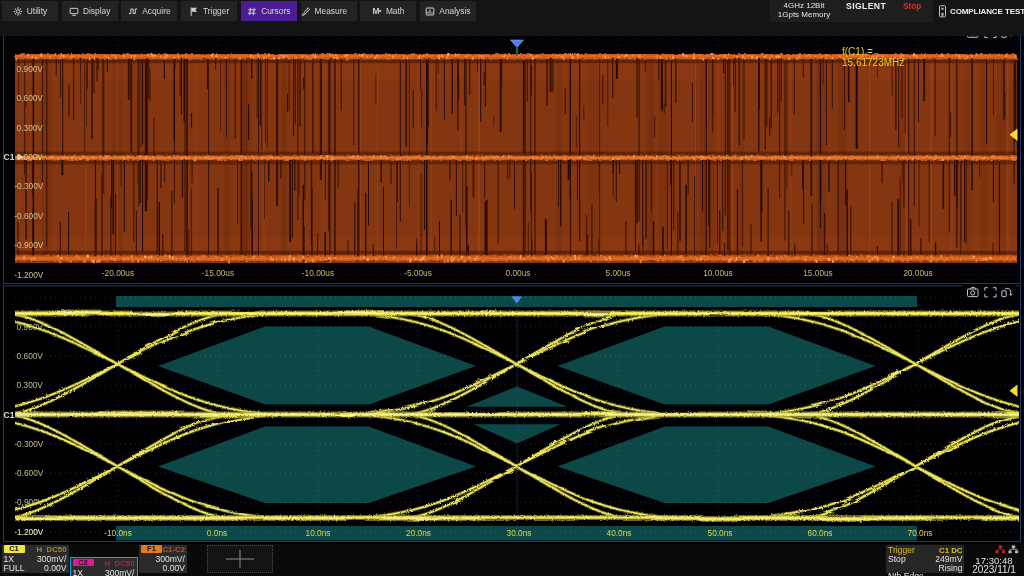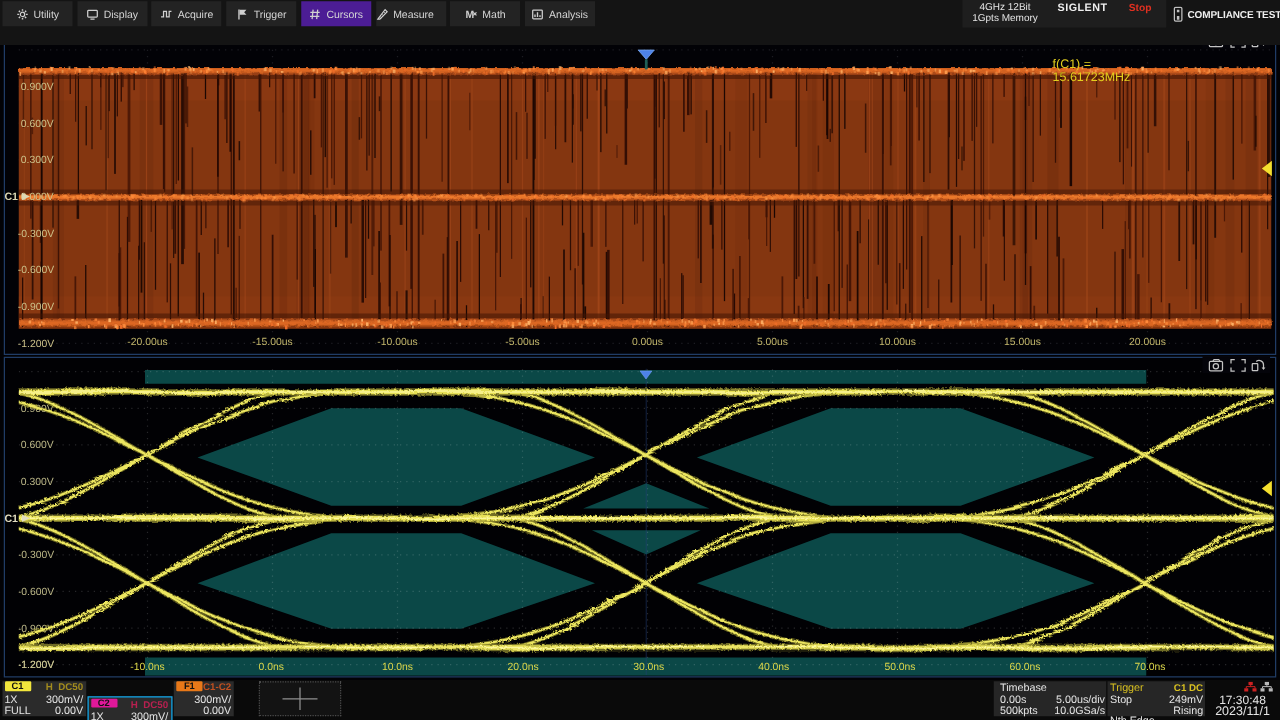--- a/index.html
+++ b/index.html
@@ -1605,27 +1605,20 @@
         <div style="position:absolute;left:2px;top:9.5px;"></div>
         <div style="position:absolute;right:2px;top:9.5px;">300mV/</div>
         <div style="position:absolute;left:2px;top:18.5px;"></div>
         <div style="position:absolute;right:2px;top:18.5px;">0.00V</div>
       </div>
       <div style="position:absolute;left:206.5px;top:0.5px;width:66px;height:28px;background:#131313;outline:1px dotted #4a4a4a;outline-offset:-1px;"></div>
       <svg width="32" height="20" viewBox="0 0 32 20" style="position:absolute;left:224px;top:5px">
         <line x1="2" y1="10" x2="30" y2="10" stroke="#909090" stroke-width="1"></line>
         <line x1="16" y1="1" x2="16" y2="19" stroke="#909090" stroke-width="1"></line>
       </svg>
-      <div style="position:absolute;left:795px;top:0.5px;width:90px;height:28px;background:#262626;">
-<div style="position:absolute;left:5px;top:0.5px;">Timebase</div>
-<div style="position:absolute;left:5px;top:9.5px;">0.00s</div>
-<div style="position:absolute;right:1px;top:9.5px;">5.00us/div</div>
-<div style="position:absolute;left:5px;top:18.5px;">500kpts</div>
-<div style="position:absolute;right:1px;top:18.5px;">10.0GSa/s</div>
-      </div>
       <div style="position:absolute;left:886px;top:0.5px;width:78px;height:28px;background:#262626;">
 <div style="position:absolute;left:2px;top:0.5px;color:#d8c020;">Trigger</div>
 <div style="position:absolute;right:1.5px;top:1px;color:#d8c020;font-size:7.8px;font-weight:bold;">C1 DC</div>
 <div style="position:absolute;left:2px;top:9.5px;">Stop</div>
 <div style="position:absolute;right:1.5px;top:9.5px;">249mV</div>
 <div style="position:absolute;left:2px;top:26px;text-align:center;">Nth Edge</div>
 <div style="position:absolute;right:1.5px;top:18.5px;padding-left:36px;">Rising</div>
       </div>
       <div style="position:absolute;left:966px;top:10.5px;width:56px;text-align:center;font-size:9.6px;">17:30:48</div>
       <div style="position:absolute;left:964px;top:20px;width:60px;text-align:center;font-size:10px;">2023/11/1</div>

